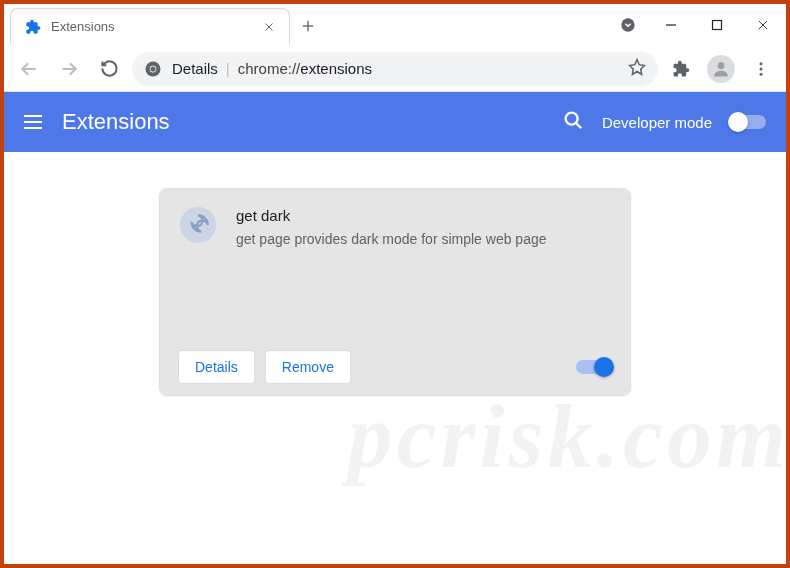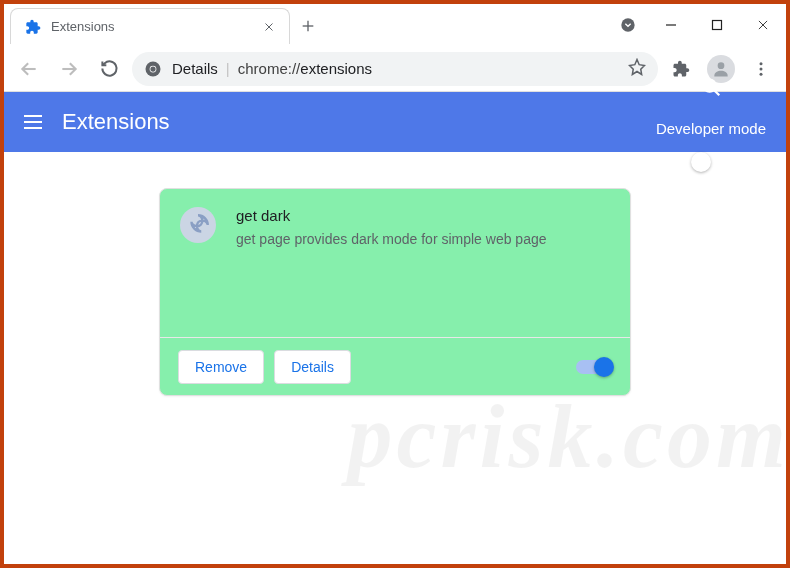--- a/index.html
+++ b/index.html
@@ -33,32 +33,32 @@
     .omni-path { color: #202124; }
     .omni-star { margin-left: auto; color: #5f6368; }
     .toolbar-icon { width: 34px; height: 34px; display:flex; align-items:center; justify-content:center; color:#5f6368; }
     .avatar { width: 28px; height: 28px; border-radius: 50%; background: #dadce0; display:flex; align-items:center; justify-content:center; }
     
     
     .ext-header { height: 60px; background: #4e78e8; display: flex; align-items: center; padding: 0 20px; color: #fff; gap: 20px; }
     .hamburger { display:flex; flex-direction:column; gap:4px; cursor:pointer;}
     .hamburger span { width:18px; height:2px; background:#fff; display:block;}
     .ext-title { font-size: 22px; font-weight: 400; }
-    .ext-header-right { margin-left: auto; display: flex; align-items: center; gap: 18px; flex-direction: column; }
+    .ext-header-right { margin-left: auto; display: flex; align-items: center; gap: 18px; }
     .dev-mode-label { font-size: 15px; color: #fff; }
     
     
     .toggle { width: 36px; height: 14px; background: rgba(255,255,255,0.4); border-radius: 7px; position: relative; cursor: pointer; }
     .toggle-knob { width: 20px; height: 20px; background: #fff; border-radius: 50%; position: absolute; top: -3px; left: -2px; box-shadow: 0 1px 3px rgba(0,0,0,0.3); }
     .toggle.on-blue { background: #a8c0f3; }
     .toggle.on-blue .toggle-knob { background: #1a73e8; left: auto; right: -2px; }
     
     
     .content { flex: 1; background: #fff; padding: 36px 0 0 0; display: flex; justify-content: center; }
-    .ext-card { width: 472px; height: 208px; background: #86efac; border: 1px solid #e0e0e0; border-radius: 8px; box-shadow: 0 1px 2px rgba(0,0,0,0.05); display: flex; flex-direction: column; overflow:hidden;}
+    .ext-card { width: 472px; height: 208px; background: #e5e5e5; border: 1px solid #e0e0e0; border-radius: 8px; box-shadow: 0 1px 2px rgba(0,0,0,0.05); display: flex; flex-direction: column; overflow:hidden;}
     .card-body { flex: 1; display: flex; padding: 18px 20px 0 20px; gap: 20px; }
     .ext-icon { width: 36px; height: 36px; flex-shrink: 0; background: #cbd5e4; border-radius: 50%; display: flex; align-items: center; justify-content: center; color: #8a9fc4; }
     .ext-info { flex: 1; }
     .ext-name { font-size: 15px; color: #202124; margin-bottom: 6px; }
     .ext-desc { font-size: 14px; color: #5f6368; line-height: 1.4; }
     .card-footer { height: 58px; border-top: 1px solid #e8e8e8; display: flex; align-items: center; padding: 0 18px; gap: 10px; }
     .card-btn { height: 34px; padding: 0 16px; border: 1px solid #dadce0; border-radius: 4px; background: #fff; color: #1a73e8; font-size: 14px; cursor: pointer; display:flex; align-items:center;}
     .card-footer .spacer { flex: 1; }
     
     
@@ -206,22 +206,22 @@
           <svg width="26" height="26" viewBox="0 0 24 24" fill="none" stroke="#8a9fc4" stroke-width="2.2">
               <path d="M12 3c5 0 9 4 9 9 0-1-1-4-5-4-3 0-5 2-5 5 0 4 3 5 4 5-5 0-9-4-9-9 0 1 1 4 5 4 3 0 5-2 5-5 0-4-3-5-4-5z"></path>
             </svg>
         </div>
         <div class="ext-info">
           <div class="ext-name">get dark</div>
           <div class="ext-desc">get page provides dark mode for simple web page</div>
         </div>
       </div>
       <div class="card-footer">
+        <button class="card-btn">Details</button>
         <button class="card-btn">Remove</button>
-        <button class="card-btn">Details</button>
         <div class="spacer"></div>
         <div class="toggle on-blue">
           <div class="toggle-knob"></div>
         </div>
       </div>
     </div>
   </div>
 </div>
 
 <div class="watermark">pcrisk.com</div>

